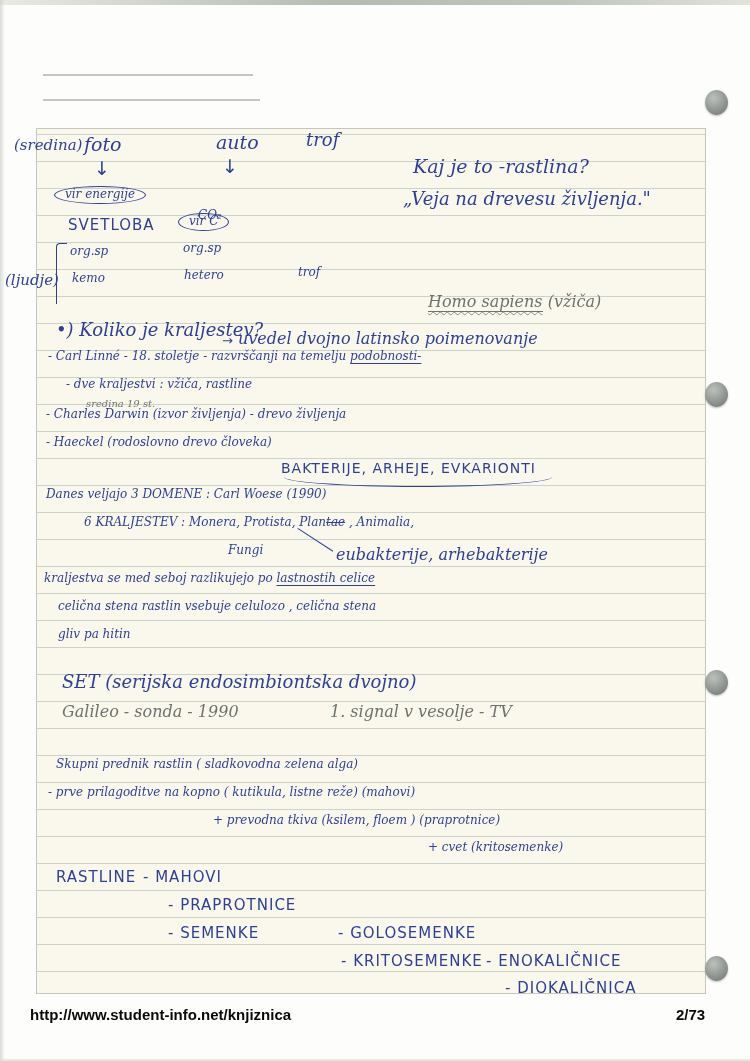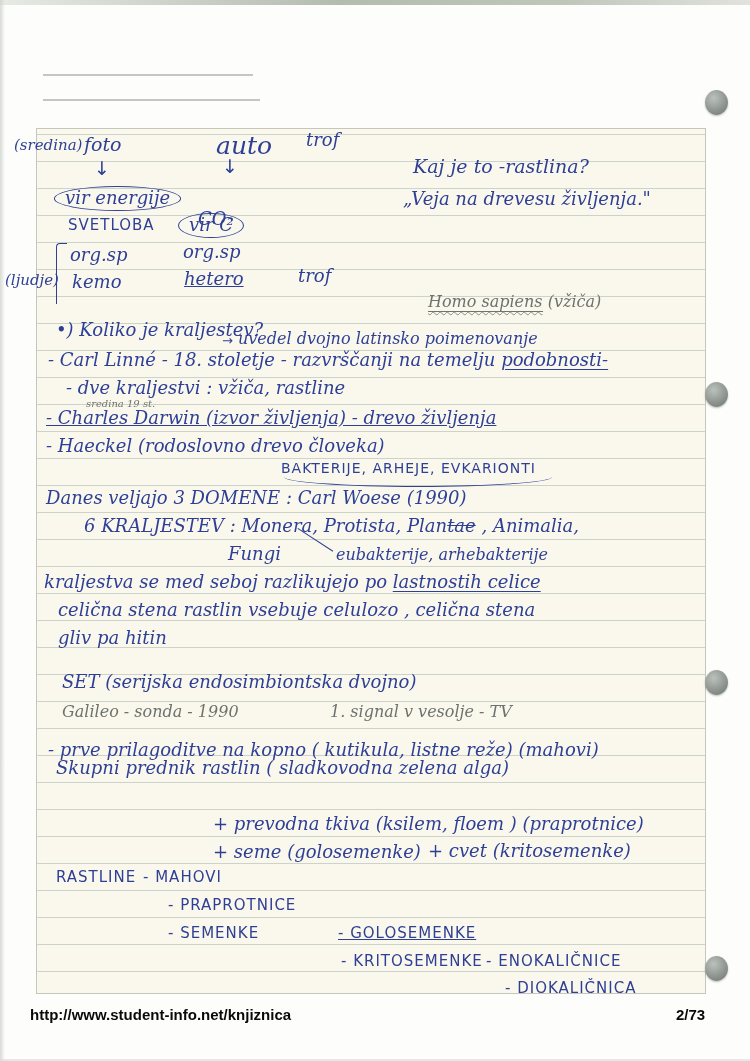--- a/index.html
+++ b/index.html
@@ -16,21 +16,21 @@
     background-color:#faf8ec;
     background-image:repeating-linear-gradient(to bottom,rgba(0,0,0,0) 0 26px,#ccd3cb 26px 27px);
     background-position:0 6px;
     border:1px solid #c6c6ba;}
   .pencil-line{position:absolute;height:2px;background:#b6b6b2;opacity:.8;}
   .hole{position:absolute;width:23px;height:25px;border-radius:50%;
     background:radial-gradient(circle at 38% 32%,#bcc1bb,#8f9691 55%,#7e857f 78%,#afb3ac);
     box-shadow:0 1px 2px rgba(0,0,0,.25);}
   
   .hw{position:absolute;color:#2e3f96;font-family:"DejaVu Serif",serif;font-style:italic;
-      white-space:nowrap;font-size:18px;line-height:1.1;}
+      white-space:nowrap;font-size:12px;line-height:1.1;}
   .caps{font-family:"DejaVu Sans",sans-serif;font-style:normal;letter-spacing:1px;font-size:15px;}
   .pencil{color:#6e726f;}
   .small{font-size:16px;}
   .arrow{font-style:normal;font-family:"DejaVu Sans",sans-serif;font-size:19px;}
   .circle{border:1.6px solid #2e3f96;border-radius:50%;padding:1px 10px 2px;}
   .u{text-decoration:underline;text-underline-offset:3px;}
   .strike{text-decoration:line-through;}
   .wavy-u{border-bottom:1.4px solid #70746f;text-decoration:underline wavy #8a8e88 1px;
           text-underline-offset:4px;}
   .bracket{position:absolute;border-left:1.8px solid #2e3f96;border-top:1.8px solid #2e3f96;
@@ -56,54 +56,54 @@
 
   <div class="paper"></div>
 
   <div class="hole" style="left:705px;top:90px;"></div>
   <div class="hole" style="left:705px;top:382px;"></div>
   <div class="hole" style="left:705px;top:670px;"></div>
   <div class="hole" style="left:705px;top:956px;"></div>
 
   <div class="hw" style="left:14px;top:137px;font-size:15px;">(sredina)</div>
   <div class="hw" style="left:84px;top:134px;font-size:19px;">foto</div>
-  <div class="hw" style="left:216px;top:132px;font-size:25px;">auto</div>
+  <div class="hw" style="left:216px;top:132px;font-size:19px;">auto</div>
   <div class="hw" style="left:306px;top:130px;font-size:18px;">trof</div>
   <div class="hw arrow" style="left:94px;top:158px;">↓</div>
   <div class="hw arrow" style="left:222px;top:156px;">↓</div>
   <div class="hw circle" style="left:54px;top:186px;">vir energije</div>
   <div class="hw" style="left:198px;top:189px;margin-top:20px;">CO₂</div>
   <div class="hw caps" style="left:68px;top:217px;">SVETLOBA</div>
   <div class="hw circle" style="left:178px;top:213px;">vir C</div>
   <div class="bracket" style="left:56px;top:243px;"></div>
   <div class="hw" style="left:70px;top:245px;">org.sp</div>
   <div class="hw" style="left:183px;top:242px;">org.sp</div>
   <div class="hw" style="left:5px;top:272px;font-size:15px;">(ljudje)</div>
   <div class="hw" style="left:72px;top:272px;">kemo</div>
-  <div class="hw" style="left:184px;top:269px;text-decoration:underline;">hetero</div>
+  <div class="hw" style="left:184px;top:269px;">hetero</div>
   <div class="hw" style="left:298px;top:266px;">trof</div>
 
   <div class="hw" style="left:413px;top:156px;font-size:19px;">Kaj je to -rastlina?</div>
   <div class="hw" style="left:403px;top:189px;font-size:18px;">„Veja na drevesu življenja."</div>
 
   <div class="hw pencil" style="left:428px;top:293px;font-size:16px;">
     <span class="wavy-u">Homo sapiens</span>
     <span>(vžiča)</span>
   </div>
 
   <div class="hw" style="left:56px;top:320px;font-size:18px;">•) Koliko je kraljestev?</div>
   <div class="hw arrow" style="left:222px;top:334px;font-size:13px;">→</div>
   <div class="hw small" style="left:238px;top:330px;">uvedel dvojno latinsko poimenovanje</div>
 
   <div class="hw" style="left:48px;top:350px;">
     <span>- Carl Linné - 18. stoletje - razvrščanji na temelju </span><span class="u">podobnosti-</span>
   </div>
   <div class="hw" style="left:66px;top:378px;">- dve kraljestvi : vžiča, rastline</div>
   <div class="hw pencil small" style="left:86px;top:398px;font-size:10px;">sredina 19 st.</div>
-  <div class="hw" style="left:46px;top:408px;text-decoration:underline;">- Charles Darwin (izvor življenja) - drevo življenja</div>
+  <div class="hw" style="left:46px;top:408px;">- Charles Darwin (izvor življenja) - drevo življenja</div>
   <div class="hw" style="left:46px;top:436px;">- Haeckel (rodoslovno drevo človeka)</div>
 
   <div class="hw caps" style="left:281px;top:461px;font-size:14px;">BAKTERIJE, ARHEJE, EVKARIONTI</div>
   <div class="brace" style="left:284px;top:477px;width:268px;"></div>
   <div class="hw" style="left:46px;top:488px;">Danes veljajo 3 DOMENE : Carl Woese (1990)</div>
 
   <div class="hw" style="left:84px;top:516px;">
     <span>6 KRALJESTEV : Monera, Protista, Plan</span><span class="strike">tae</span><span> , Animalia,</span>
   </div>
   <div class="hw" style="left:228px;top:544px;">Fungi</div>
@@ -114,30 +114,29 @@
     <span>kraljestva se med seboj razlikujejo po </span><span class="u">lastnostih celice</span>
   </div>
   <div class="hw" style="left:58px;top:600px;">celična stena rastlin vsebuje celulozo , celična stena</div>
   <div class="hw" style="left:58px;top:628px;">gliv pa hitin</div>
 
   <div class="hw" style="left:62px;top:672px;font-size:18px;">SET (serijska endosimbiontska dvojno)</div>
   <div class="hw pencil small" style="left:62px;top:703px;">Galileo - sonda - 1990</div>
   <div class="hw pencil small" style="left:330px;top:703px;">1. signal v vesolje - TV</div>
 
   <div class="hw" style="left:56px;top:758px;">Skupni prednik rastlin ( sladkovodna zelena alga)</div>
-  <div class="hw" style="left:48px;top:740px;">- prve prilagoditve na kopno ( kutikula, listne reže) (mahovi)</div>
+  <div class="hw" style="left:48px;top:786px;">- prve prilagoditve na kopno ( kutikula, listne reže) (mahovi)</div>
   <div class="hw" style="left:213px;top:814px;">+ prevodna tkiva (ksilem, floem ) (praprotnice)</div>
-  <div class="hw" style="left:213px;top:842px;">+ seme (golosemenke)</div>
   <div class="hw" style="left:428px;top:841px;">+ cvet (kritosemenke)</div>
 
   <div class="hw caps" style="left:56px;top:869px;">RASTLINE</div>
   <div class="hw caps" style="left:143px;top:869px;">-  MAHOVI</div>
   <div class="hw caps" style="left:168px;top:897px;">-  PRAPROTNICE</div>
   <div class="hw caps" style="left:168px;top:925px;">-  SEMENKE</div>
-  <div class="hw caps" style="left:338px;top:925px;text-decoration:underline;">-  GOLOSEMENKE</div>
+  <div class="hw caps" style="left:338px;top:925px;">-  GOLOSEMENKE</div>
   <div class="hw caps" style="left:341px;top:953px;">-  KRITOSEMENKE</div>
   <div class="hw caps" style="left:486px;top:953px;">-  ENOKALIČNICE</div>
   <div class="hw caps" style="left:505px;top:980px;">-  DIOKALIČNICA</div>
 
   <div class="print" style="left:30px;top:1006px;">http://www.student-info.net/knjiznica</div>
   <div class="print" style="left:676px;top:1006px;">2/73</div>
 
 </div>
 
 </body></html>

